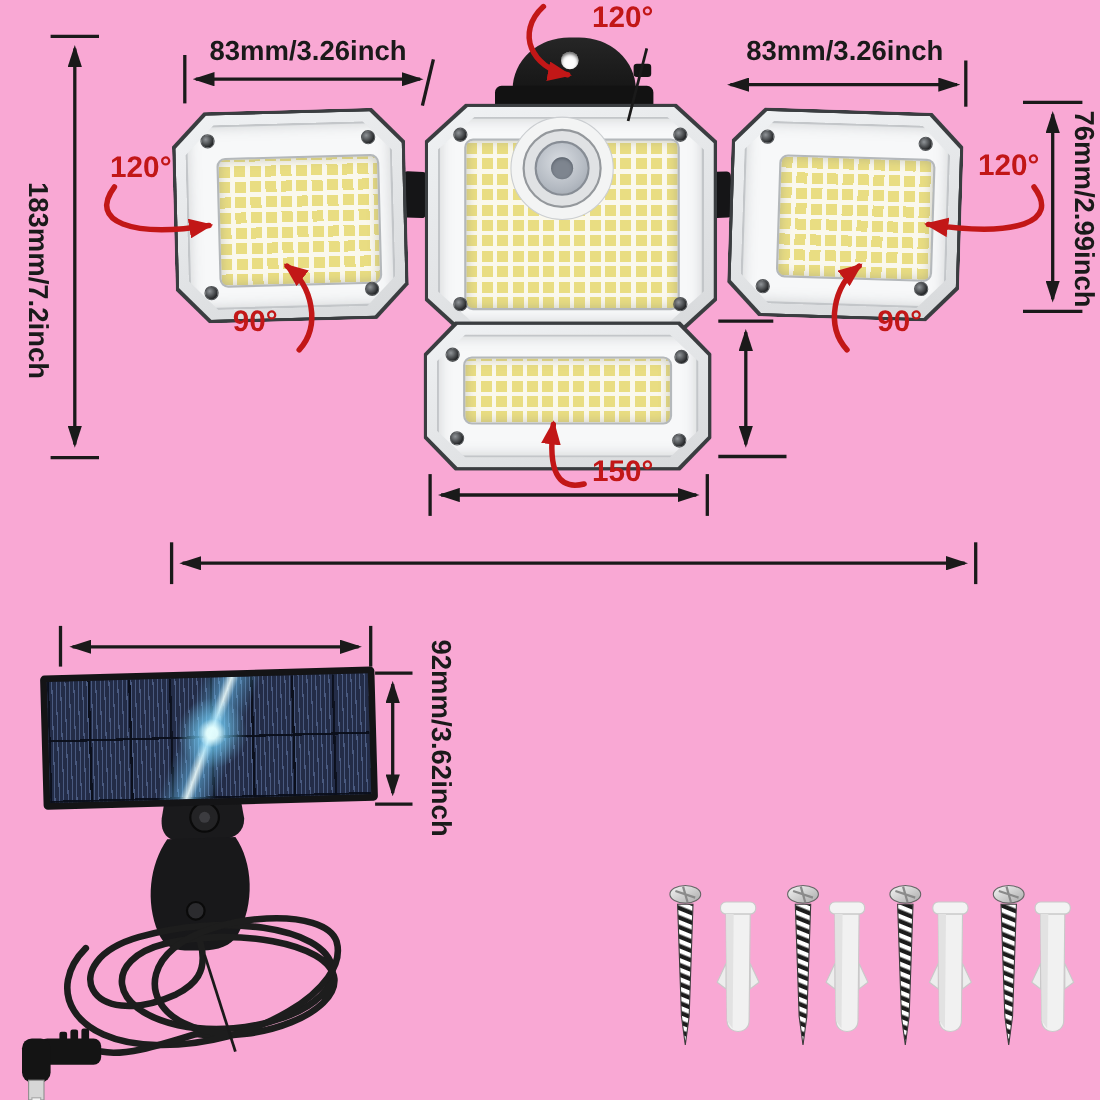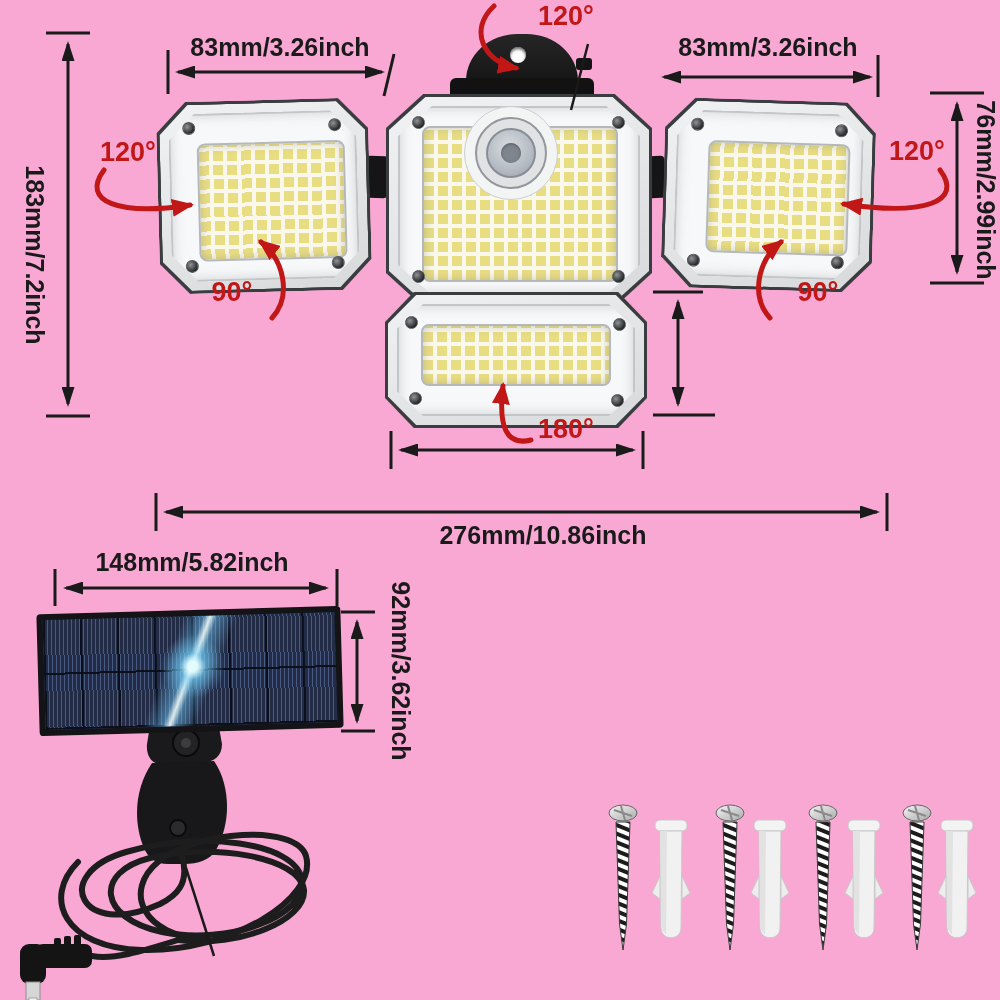--- a/index.html
+++ b/index.html
@@ -274,17 +274,15 @@
 
   <div class="lbl red" style="left:566px;top:16px">120°</div>
   <div class="lbl" style="left:280px;top:47px">83mm/3.26inch</div>
   <div class="lbl" style="left:768px;top:47px">83mm/3.26inch</div>
   <div class="lbl rot" style="left:34px;top:255px">183mm/7.2inch</div>
   <div class="lbl rot" style="left:985px;top:190px">76mm/2.99inch</div>
   <div class="lbl red" style="left:128px;top:152px">120°</div>
   <div class="lbl red" style="left:917px;top:151px">120°</div>
   <div class="lbl red" style="left:232px;top:292px">90°</div>
   <div class="lbl red" style="left:818px;top:292px">90°</div>
-  <div class="lbl red" style="left:566px;top:429px">180°</div>
-  <div class="lbl" style="left:543px;top:535px">276mm/10.86inch</div>
-  <div class="lbl" style="left:192px;top:562px">148mm/5.82inch</div>
+  <div class="lbl red" style="left:566px;top:429px">150°</div>
   <div class="lbl rot" style="left:400px;top:671px">92mm/3.62inch</div>
 </div>
 
 </body></html>

